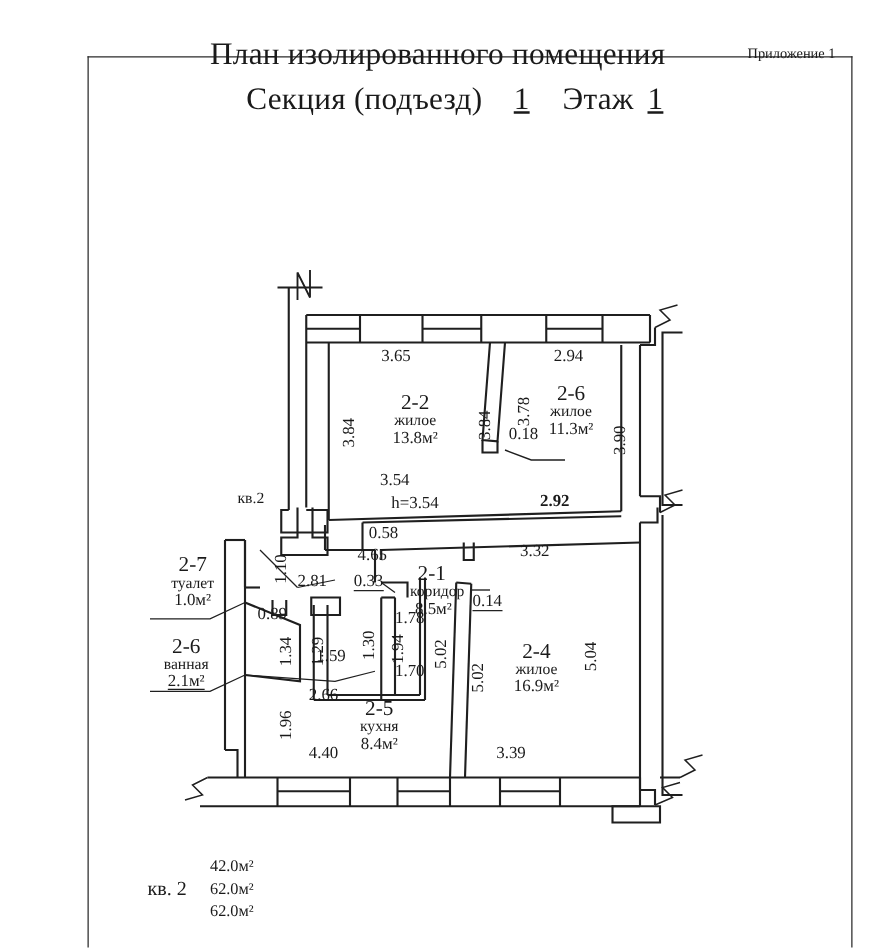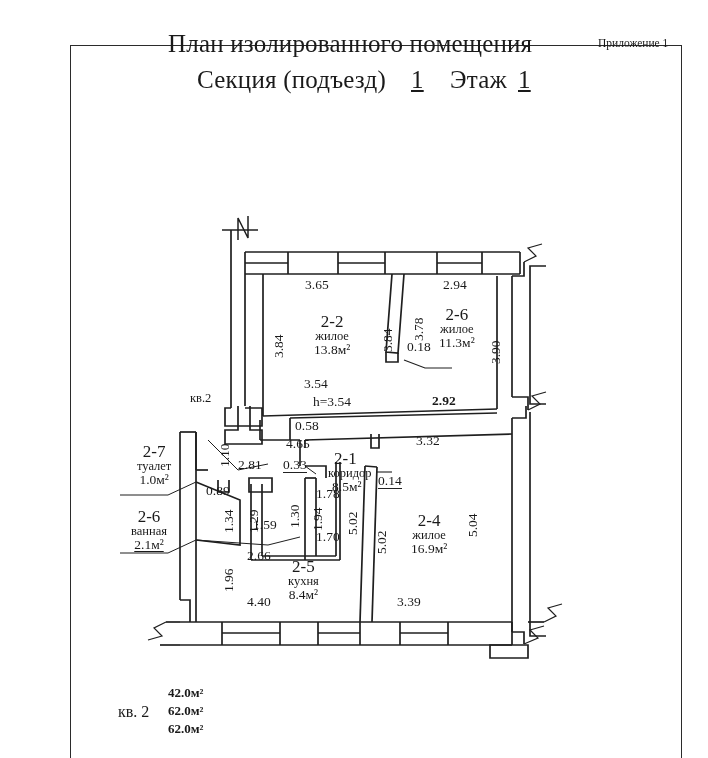--- a/index.html
+++ b/index.html
@@ -24,21 +24,21 @@
   .rm{font-size:13.5px;text-align:center;}
   .rm .code{display:block;font-size:17px;}
   .rm .kind{display:block;font-size:12.5px;}
   .rm .area{display:block;font-size:13.5px;}
 
   .dim{font-size:13.5px;}
   .vdim{font-size:13.5px;transform-origin:0 0;transform:rotate(-90deg);}
   .boxed{border-bottom:1.3px solid #222;padding-bottom:0px;}
 
   .kv{font-size:12.5px;}
-  .sum{font-size:13px;font-weight:bold;}
+  .sum{font-size:13px;}
   .sum-lbl{font-size:16px;}
 </style>
 </head>
 <body>
 
 <div id="stage">
 
   <div class="doc-frame"></div>
 
   <div class="txt title1" style="left:168px;top:31px;">План изолированного помещения</div>

